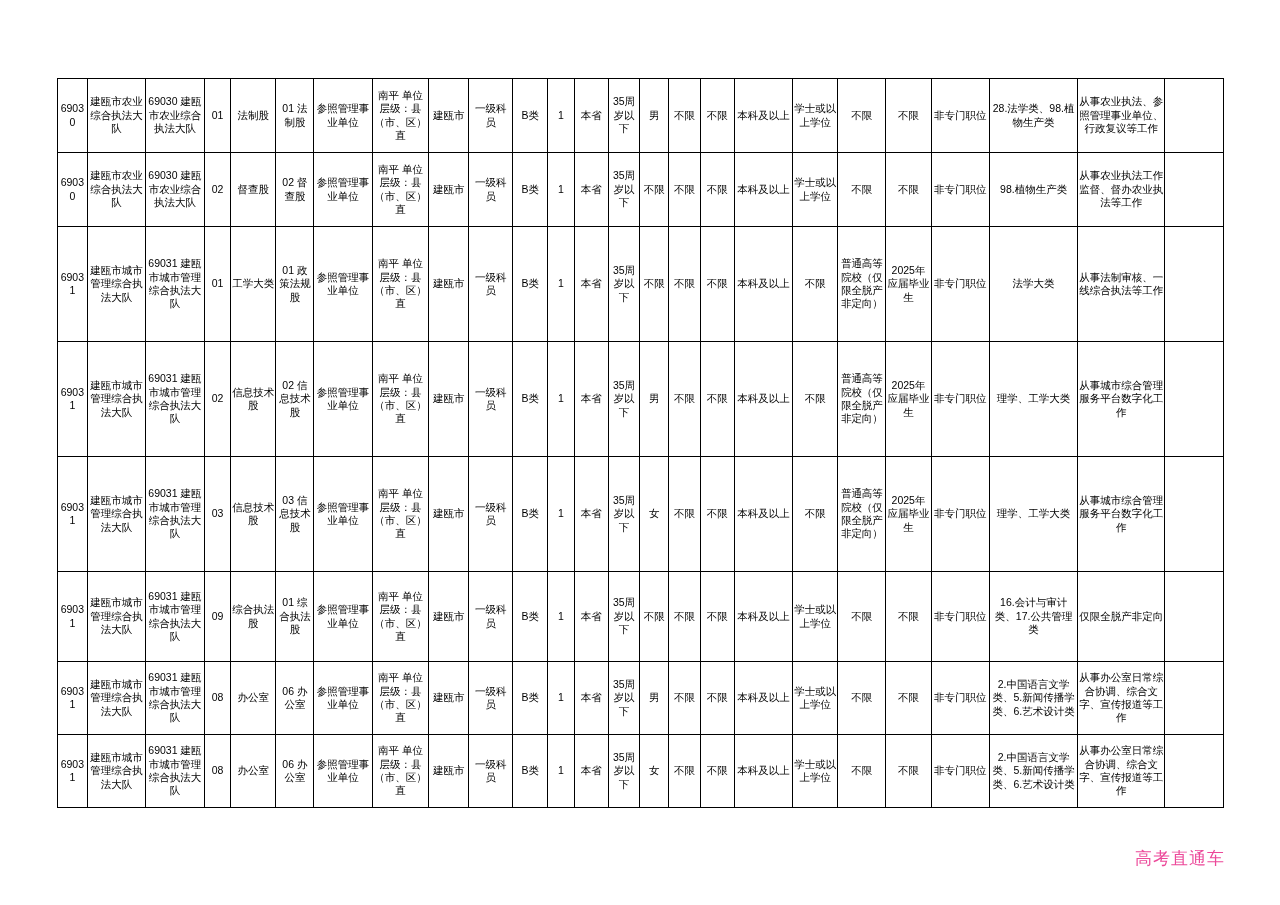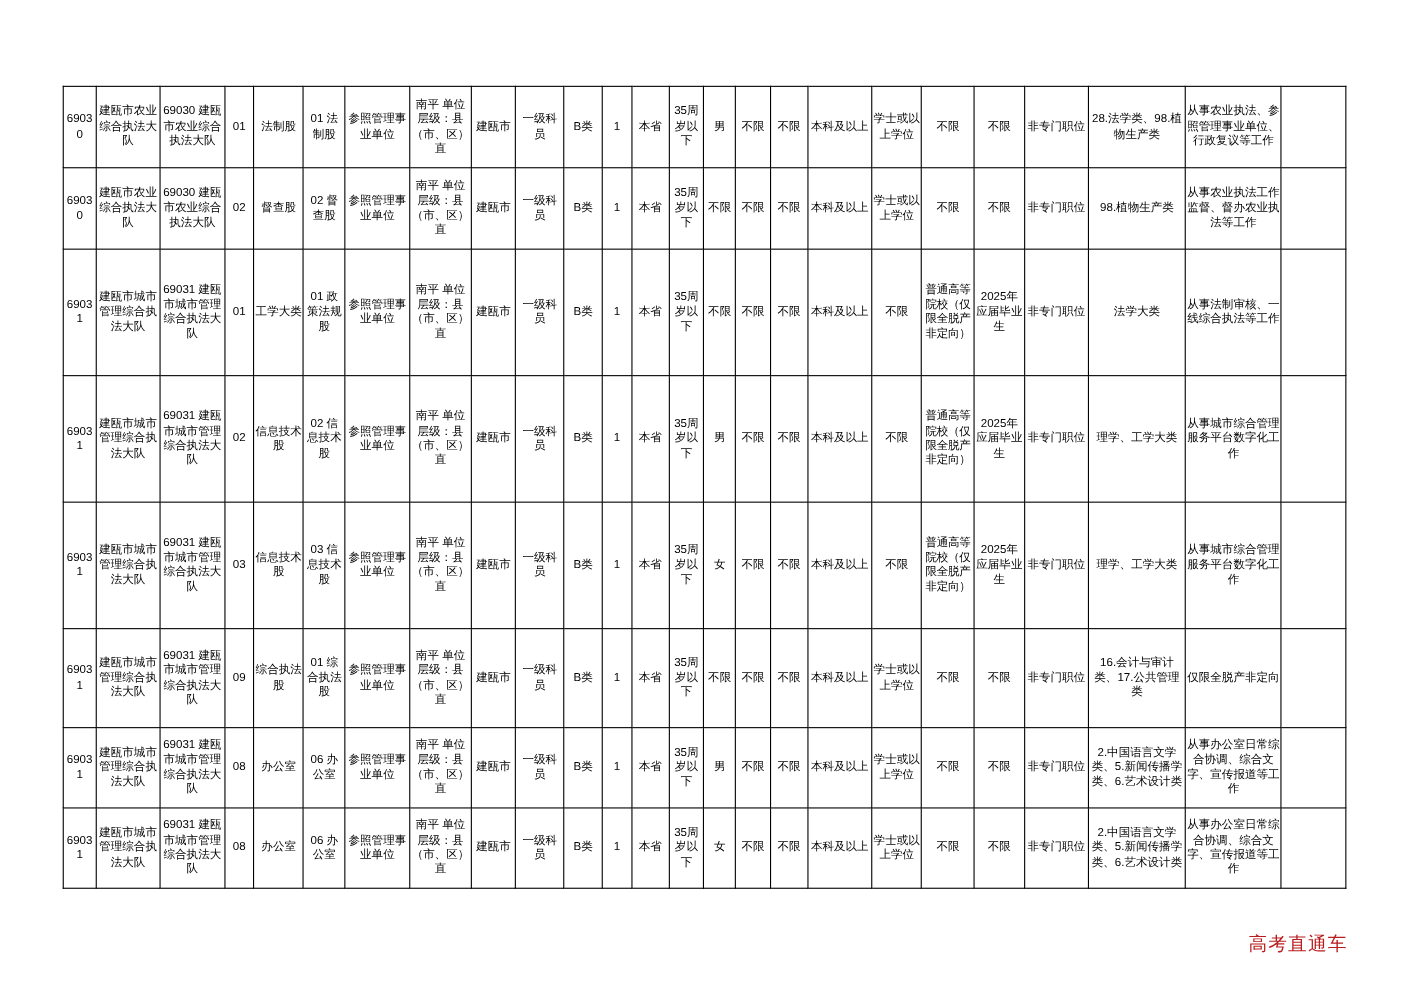--- a/index.html
+++ b/index.html
@@ -68,21 +68,21 @@
   col.c22 { width: 86px; }
   col.c23 { width: 85px; }
   col.c24 { width: 57px; }
 
   td.tight { letter-spacing: -0.2px; }
   .watermark {
     position: absolute;
     right: 55px;
     bottom: 35px;
     font-size: 17px;
-    color: #b91c1c;
+    color: #ec4899;
     letter-spacing: 1px;
     font-family: "Liberation Sans", sans-serif;
   }
 </style>
 </head>
 <body>
 
 <div class="page">
 
   <div class="table-wrap">

